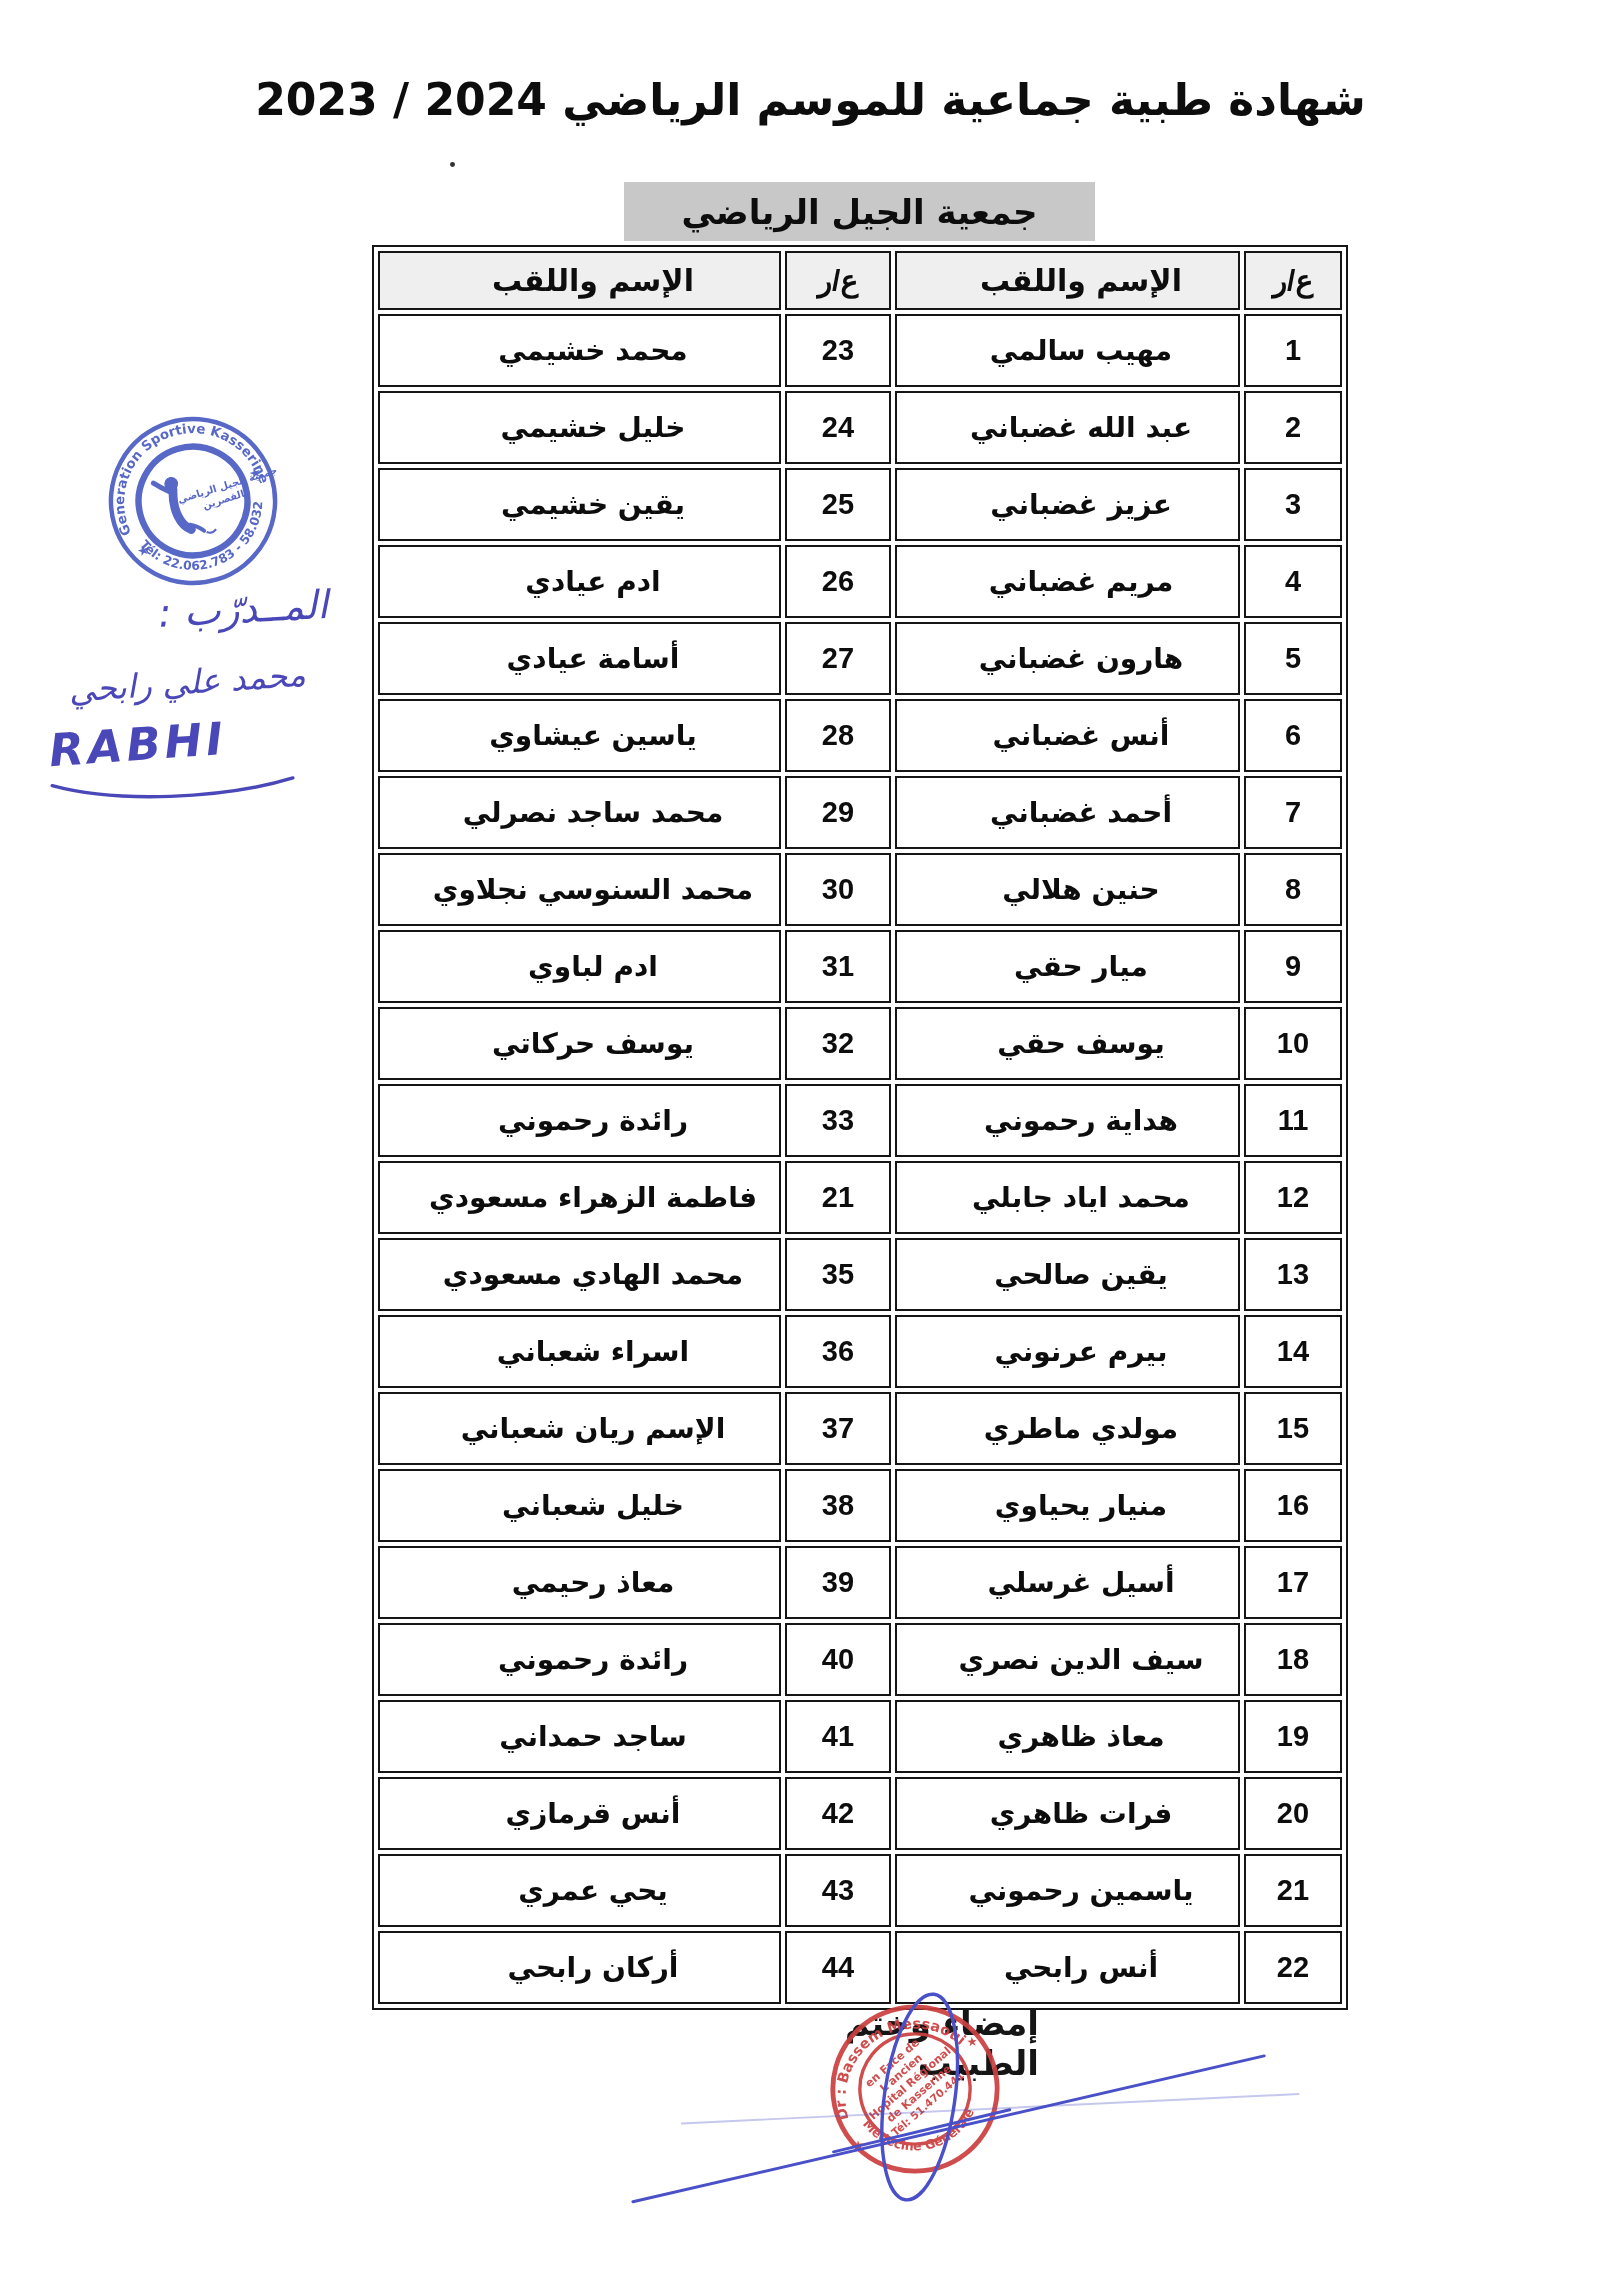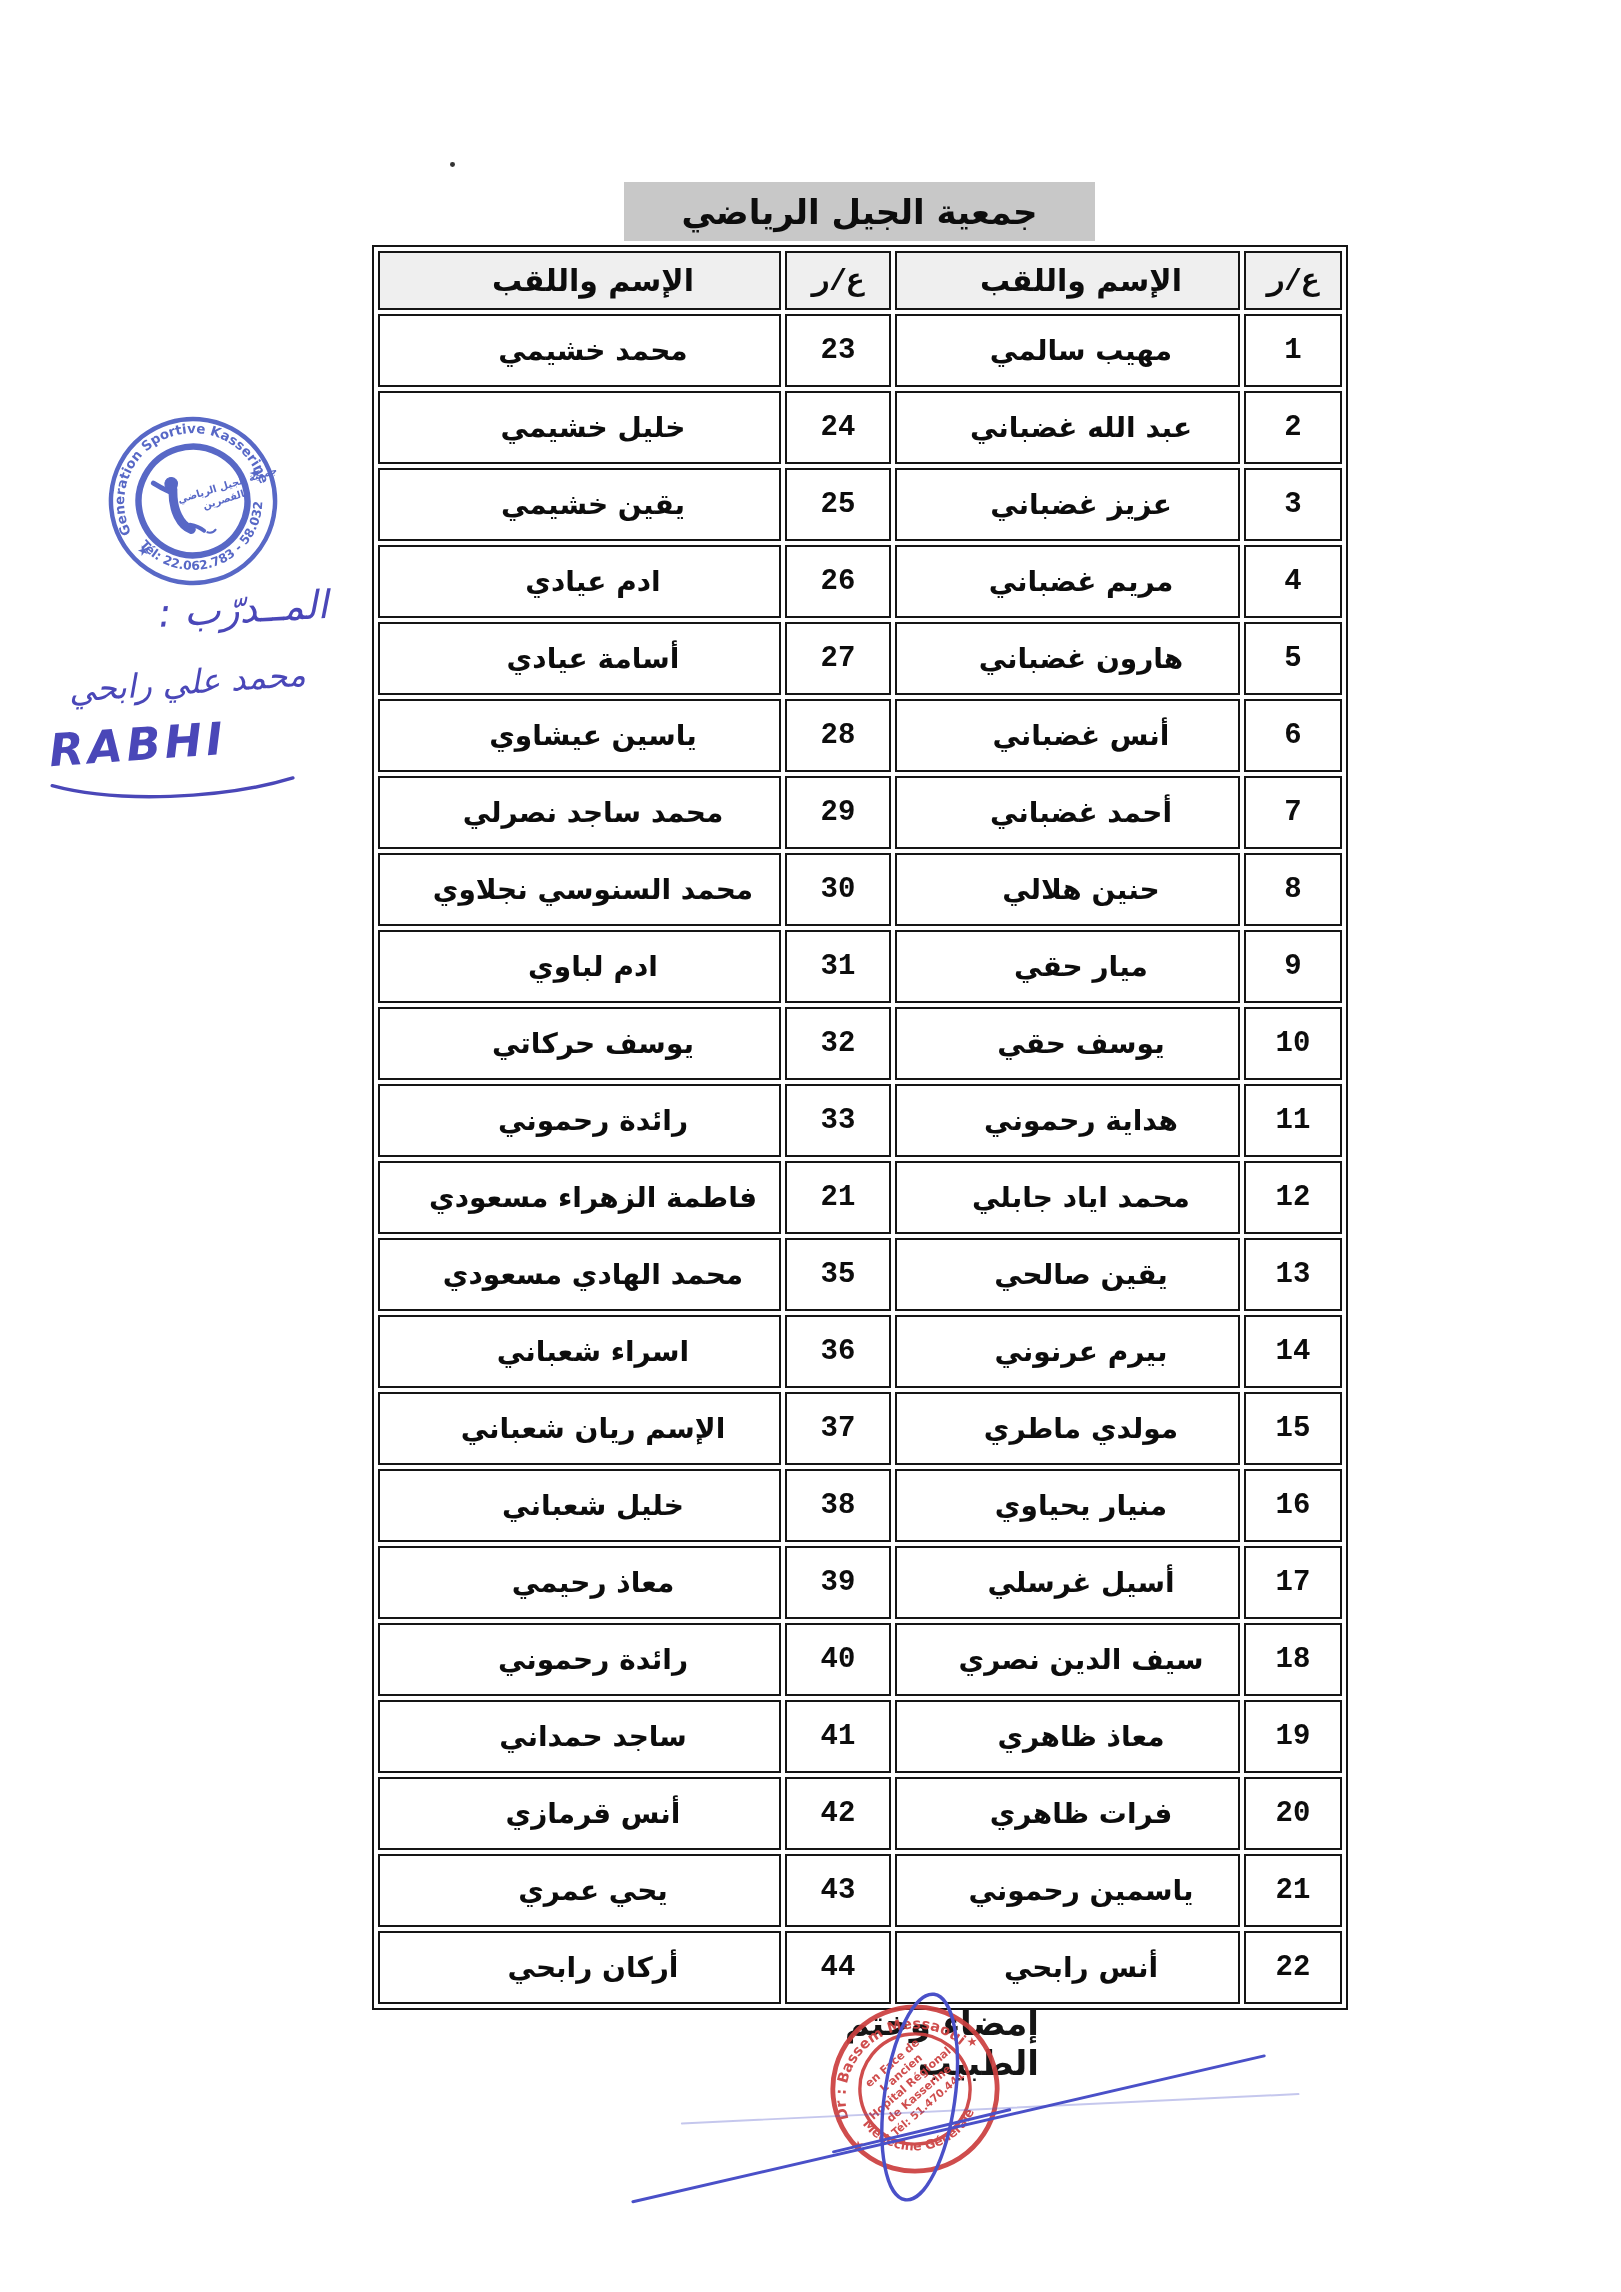--- a/index.html
+++ b/index.html
@@ -31,21 +31,21 @@
     border:2px solid #151515;table-layout:fixed;
     direction:rtl;background:#fff;
   }
   .roster td{
     border:2px solid #151515;text-align:center;vertical-align:middle;
     font-weight:bold;color:#0d0d0d;background:#fff;
     overflow:hidden;white-space:nowrap;
   }
   .roster tr.head td{background:#efefef;height:53px;font-size:30px;}
   .roster tr.body-row td{height:67px;}
-  .roster td.num-cell{font-size:29px;font-family:Liberation Mono, monospace;}
+  .roster td.num-cell{font-size:29px;font-family:Liberation Sans, sans-serif;}
   .roster td.name-cell{font-size:28px;padding-left:28px;}
   
   .blue-stamp{
     position:absolute;left:104px;top:412px;width:178px;height:178px;
     transform:rotate(-17deg);opacity:0.92;
   }
   
   .handwrite{
     position:absolute;color:#4a47b8;font-style:italic;
     font-family:"DejaVu Sans",sans-serif;
@@ -64,20 +64,21 @@
     position:absolute;left:828px;top:2002px;width:174px;height:174px;
     opacity:0.93;z-index:2;transform:rotate(-6deg);
   }
   .sig-overlay{position:absolute;left:549px;top:1960px;z-index:3;pointer-events:none;}
 </style>
 </head>
 <body>
 
 <div class="page">
 
+  <div class="title">شهادة طبية جماعية للموسم الرياضي 2024 / 2023</div>
   <div class="title-dot"></div>
   <div class="subtitle">جمعية الجيل الرياضي بالقصرين</div>
 
   <table class="roster">
     <colgroup>
       <col style="width:98px">
         <col style="width:345px">
         <col style="width:106px">
         <col style="width:403px">
     </colgroup>

